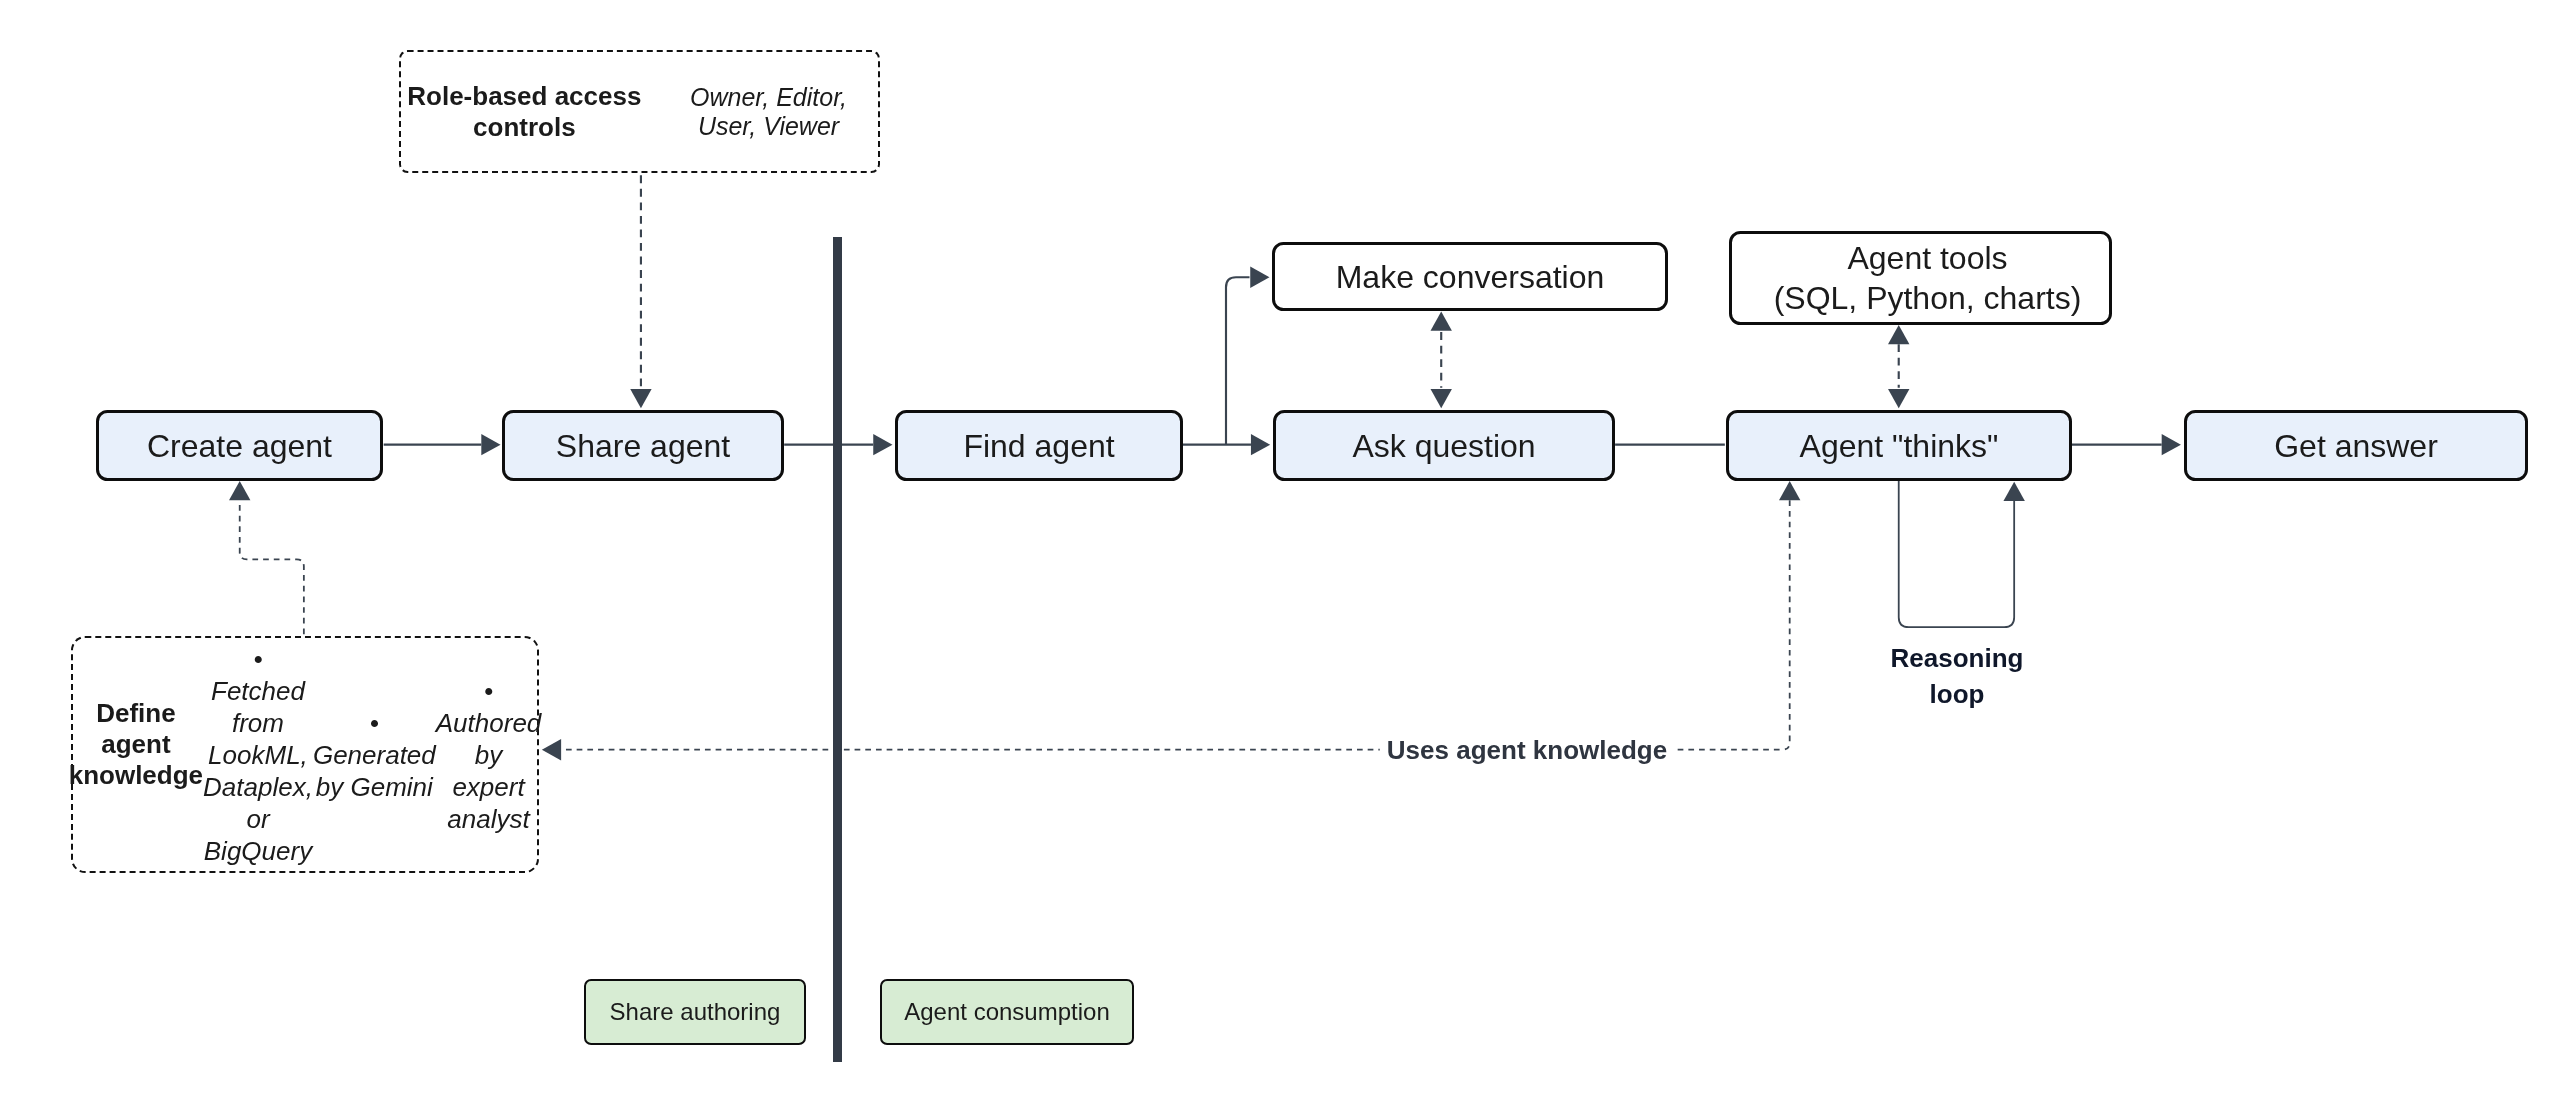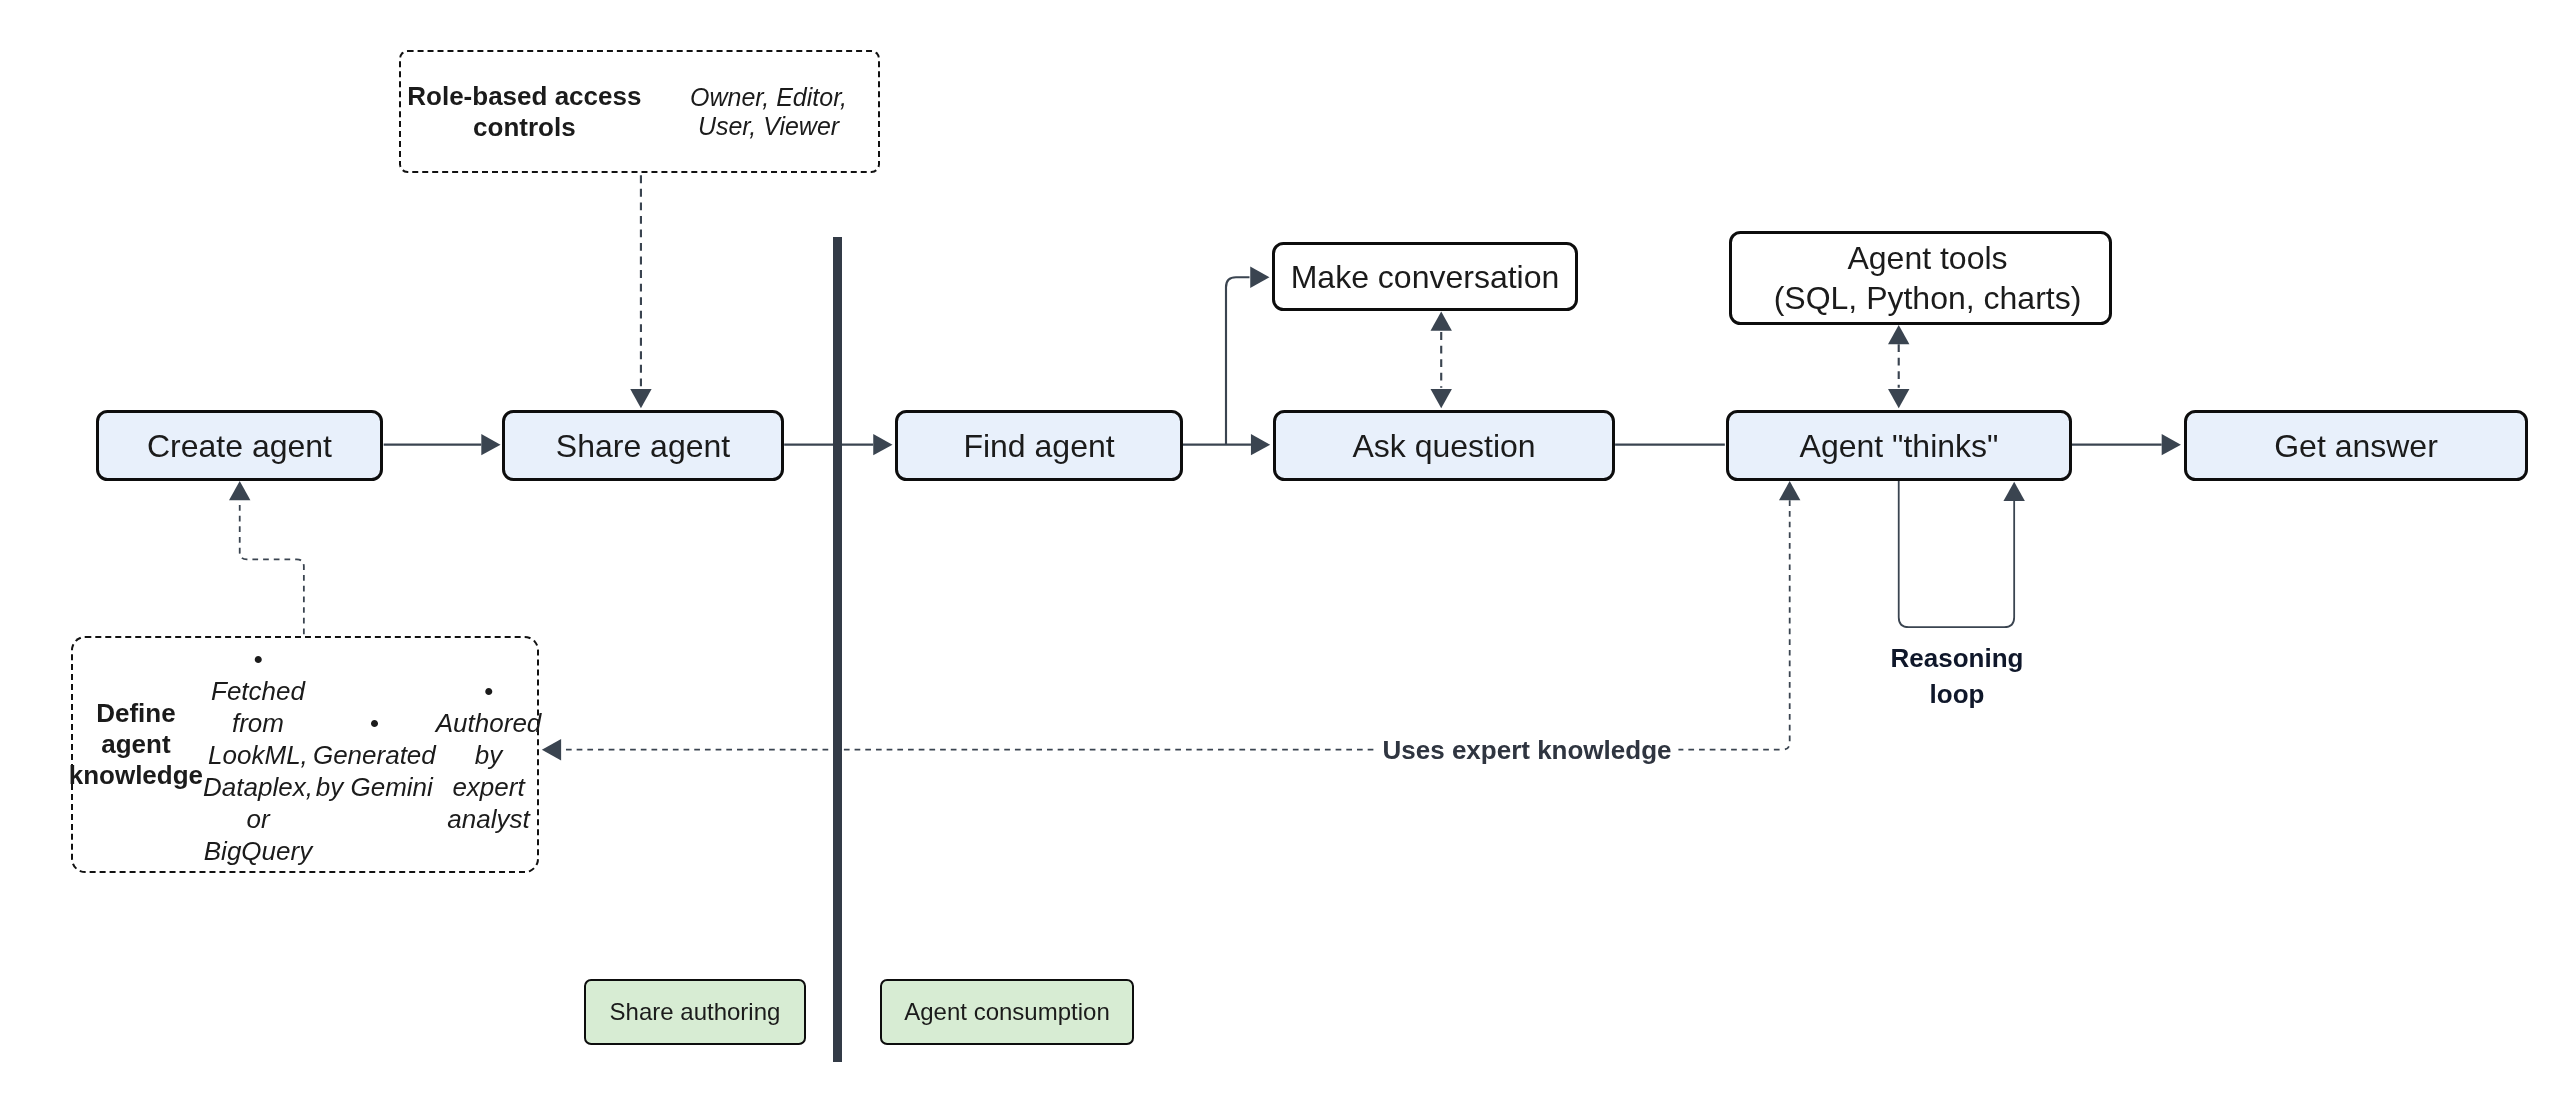--- a/index.html
+++ b/index.html
@@ -106,41 +106,41 @@
   <div class="node" style="left:1273px;top:410px;width:342px;height:71px;">
     <span>Ask question</span>
   </div>
   <div class="node" style="left:1726px;top:410px;width:346px;height:71px;">
     <span>Agent "thinks"</span>
   </div>
   <div class="node" style="left:2184px;top:410px;width:344px;height:71px;">
     <span>Get answer</span>
   </div>
 
-  <div class="node tool" style="left:1272px;top:242px;width:306px;height:69px;">
+  <div class="node tool" style="left:1272px;top:242px;width:396px;height:69px;">
     <span>Make conversation</span>
   </div>
   <div class="node tool" style="left:1729px;top:231px;width:383px;height:94px;padding-left:14px;">
     <span>Agent tools</span>
     <span>(SQL, Python, charts)</span>
   </div>
 
   <div class="note rbac" style="left:399px;top:50px;width:481px;height:123px;">
     <div class="note-title">Role-based access controls</div>
     <div class="note-sub">Owner, Editor, User, Viewer</div>
   </div>
 
   <div class="note knowledge" style="left:71px;top:636px;width:468px;height:237px;">
     <div class="note-title">Define agent knowledge</div>
     <div class="bullet wrap">Fetched from LookML, Dataplex, or BigQuery</div>
     <div class="bullet">Generated by Gemini</div>
     <div class="bullet">Authored by expert analyst</div>
   </div>
 
-  <div class="edge-label" style="left:1527px;top:750px;">Uses expert knowledge</div>
+  <div class="edge-label" style="left:1527px;top:750px;">Uses agent knowledge</div>
   <div class="loop-label" style="left:1957px;top:640px;">
     <div>Reasoning</div>
     <div>loop</div>
   </div>
 
   <div class="zone" style="left:584px;top:979px;width:222px;height:66px;">
     <span>Share authoring</span>
   </div>
   <div class="zone" style="left:880px;top:979px;width:254px;height:66px;">
     <span>Agent consumption</span>

